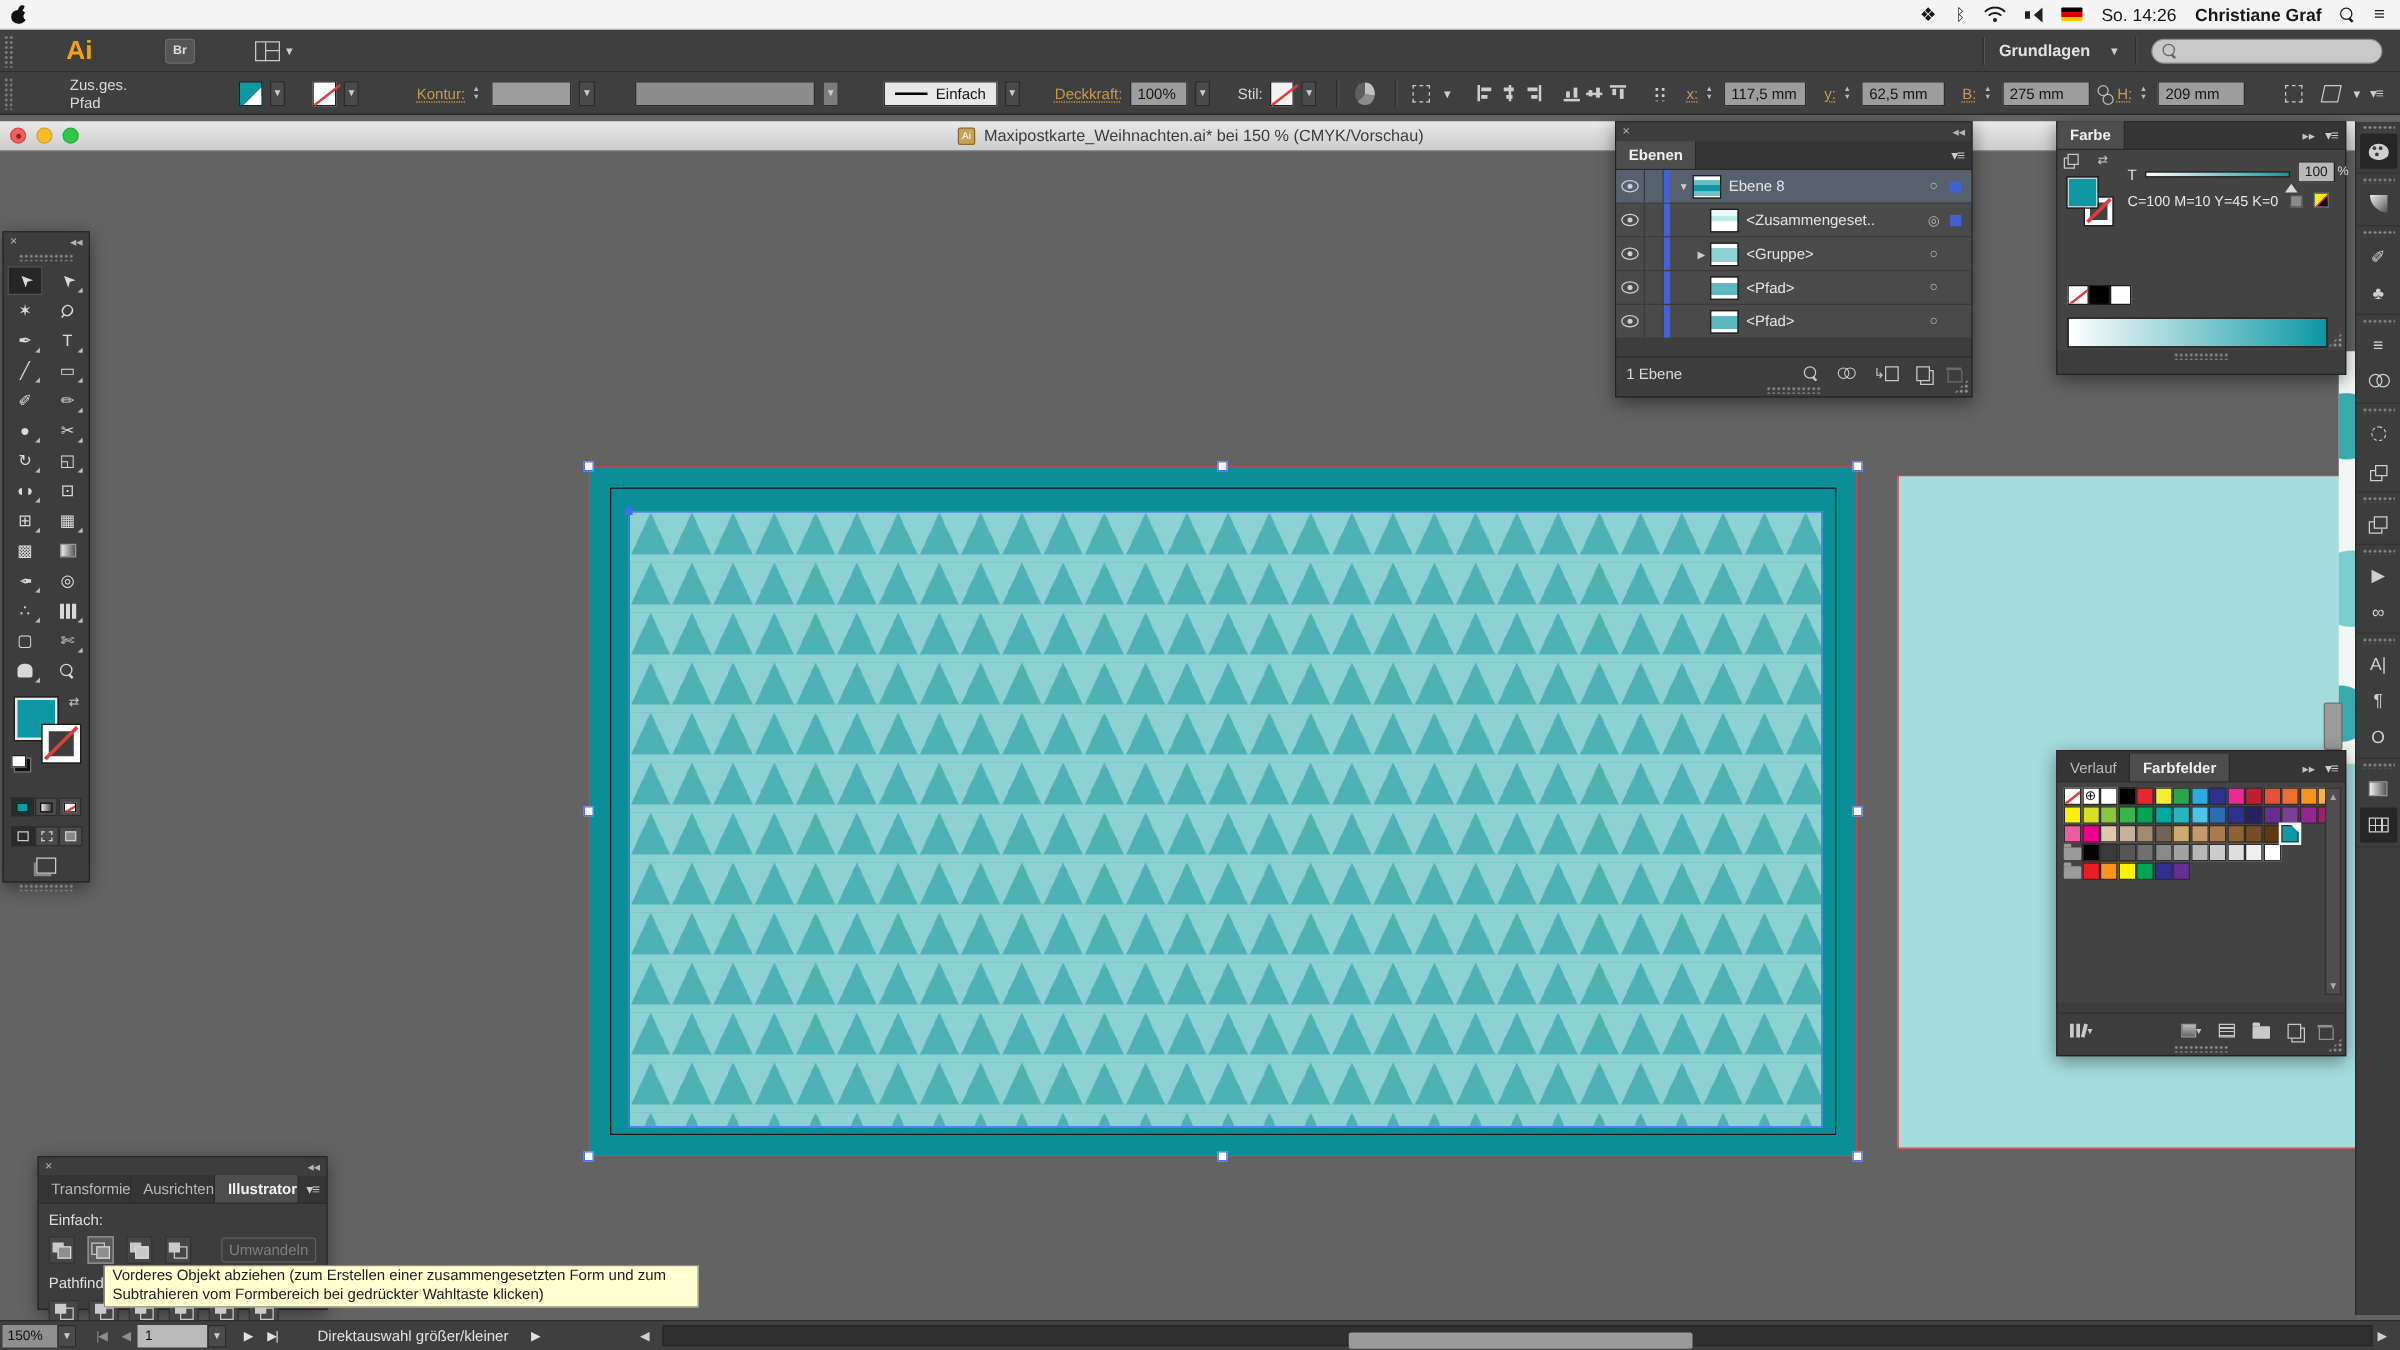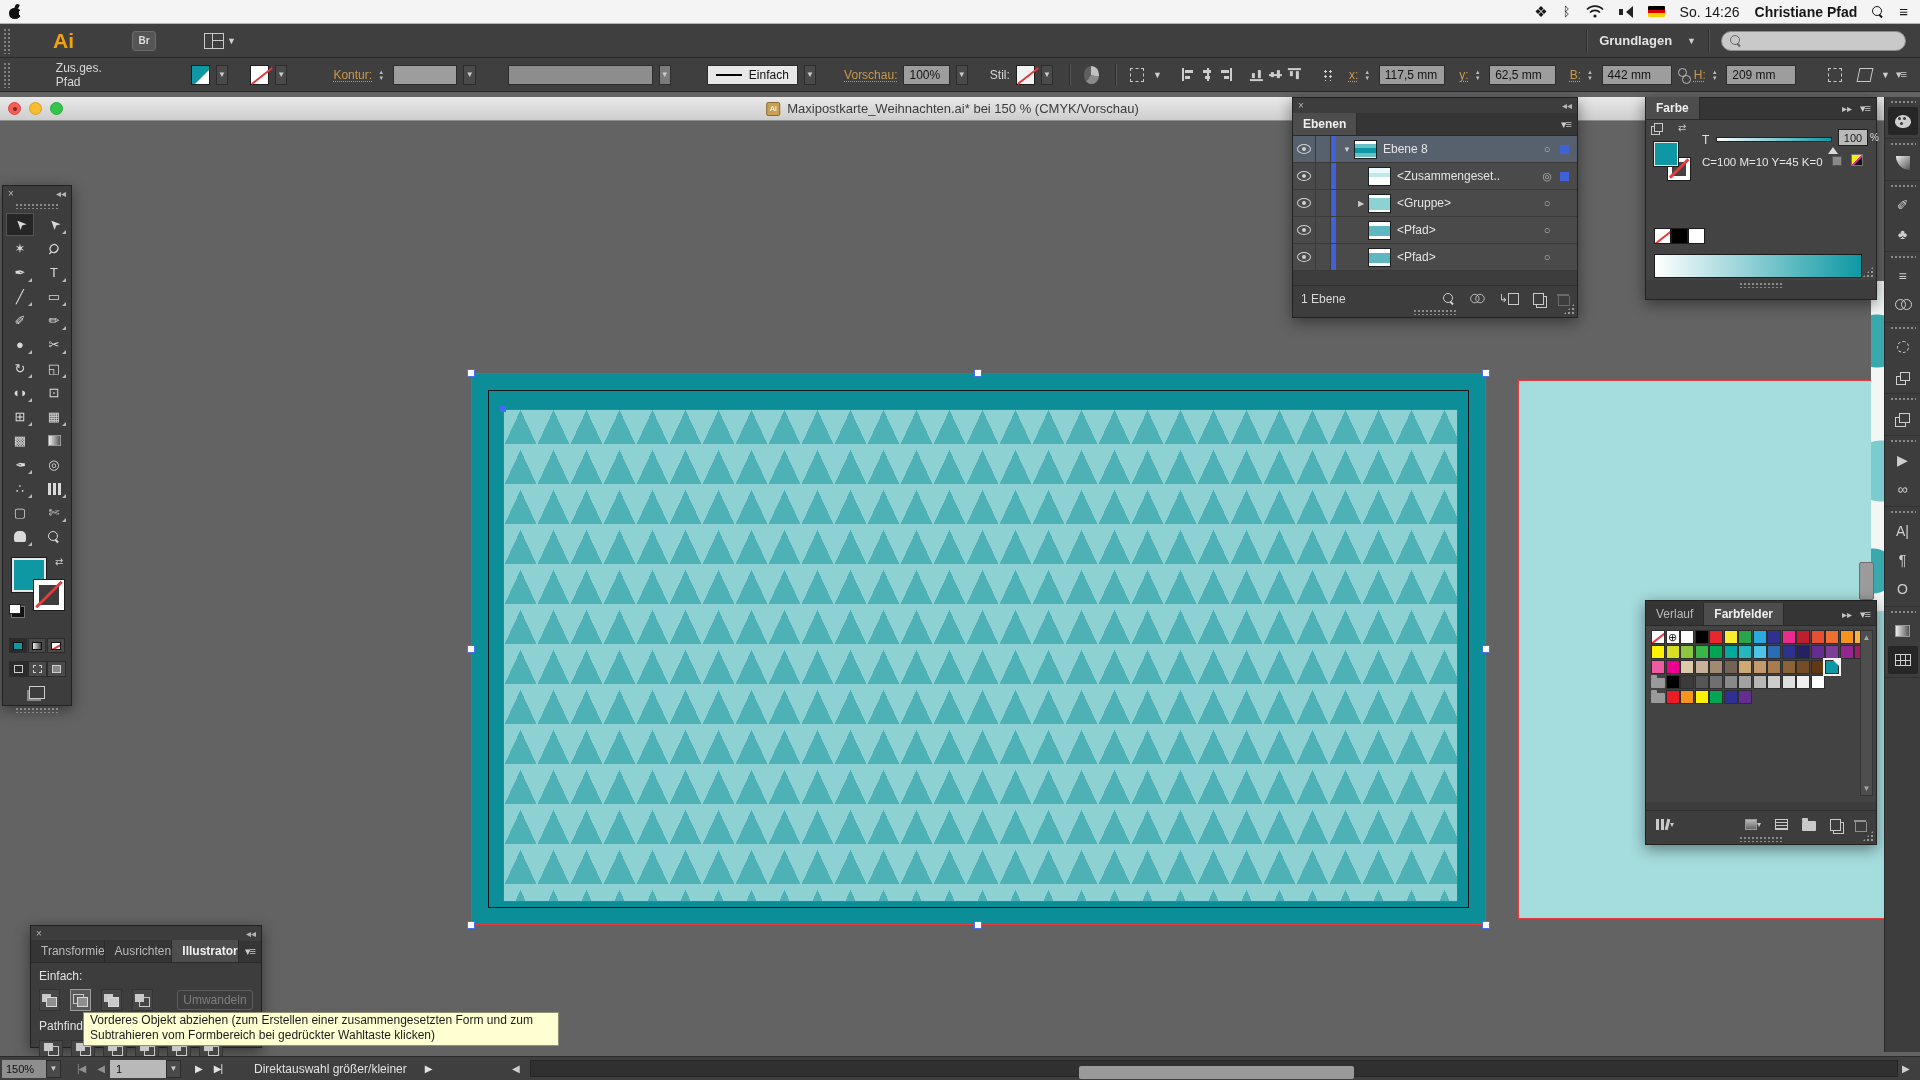--- a/index.html
+++ b/index.html
@@ -388,21 +388,21 @@
     <span class="i-drop">❖</span>
     <span class="i-bt">ᛒ</span>
     <svg width="18" height="13" viewBox="0 0 18 13">
       <path d="M1 4.5 A11 11 0 0 1 17 4.5" fill="none" stroke="#1a1a1a" stroke-width="1.7"></path>
       <path d="M4 7.5 A7 7 0 0 1 14 7.5" fill="none" stroke="#1a1a1a" stroke-width="1.7"></path>
       <circle cx="9" cy="11" r="1.6" fill="#1a1a1a"></circle>
     </svg>
     <span class="i-vol"></span>
     <span class="i-flag"></span>
     <span id="time">So. 14:26</span>
-    <span id="user">Christiane Pfad</span>
+    <span id="user">Christiane Graf</span>
     <span class="i-mag" style="color:#1a1a1a"></span>
     <span class="i-list">≡</span>
   </div>
 </header>
 
 <div id="appbar">
   <span class="grip"></span>
   <span id="ai-logo">Ai</span>
   <span id="br-btn">Br</span>
   <span class="i-arrange"></span>
@@ -433,21 +433,21 @@
     </span>
   <span class="gfield" style="width:74px"></span>
   <span class="mini-dd">▼</span>
   <span class="gfield" style="width:168px; margin-left:26px; background:#8d8d8d"></span>
   <span class="mini-dd" style="background:#7c7c7c">▼</span>
   <span class="stroke-style" style="margin-left:30px">
     <span class="stroke-line"></span>
     <span>Einfach</span>
   </span>
   <span class="mini-dd">▼</span>
-  <span class="olabel" style="margin-left:22px">Vorschau:</span>
+  <span class="olabel" style="margin-left:22px">Deckkraft:</span>
   <span class="gfield" style="width:52px">100%</span>
   <span class="mini-dd">▼</span>
   <span class="owhite" style="margin-left:16px">Stil:</span>
   <span class="swatchbox none" style="background:#f2f2f2"></span>
   <span class="mini-dd">▼</span>
   <span class="vsep" style="margin-left:10px"></span>
   <span class="i-recolor" style="margin-left:8px"></span>
   <span class="vsep" style="margin-left:10px"></span>
   <span class="i-xform" style="margin-left:8px"></span>
   <span class="dd-arrow">▼</span>
@@ -492,21 +492,21 @@
   <span class="stepper">
       <span>▲</span>
       <span>▼</span>
     </span>
   <span class="gfield" style="width:76px">62,5 mm</span>
   <span class="olabel" style="margin-left:8px">B:</span>
   <span class="stepper">
       <span>▲</span>
       <span>▼</span>
     </span>
-  <span class="gfield" style="width:80px">442 mm</span>
+  <span class="gfield" style="width:80px">275 mm</span>
   <span class="i-link"></span>
   <span class="olabel">H:</span>
   <span class="stepper">
       <span>▲</span>
       <span>▼</span>
     </span>
   <span class="gfield" style="width:80px">209 mm</span>
   <span class="i-xform" style="margin-left:26px"></span>
   <span class="i-xform" style="margin-left:10px; border-style:solid; transform:skewX(-12deg)"></span>
   <span class="dd-arrow">▼</span>

